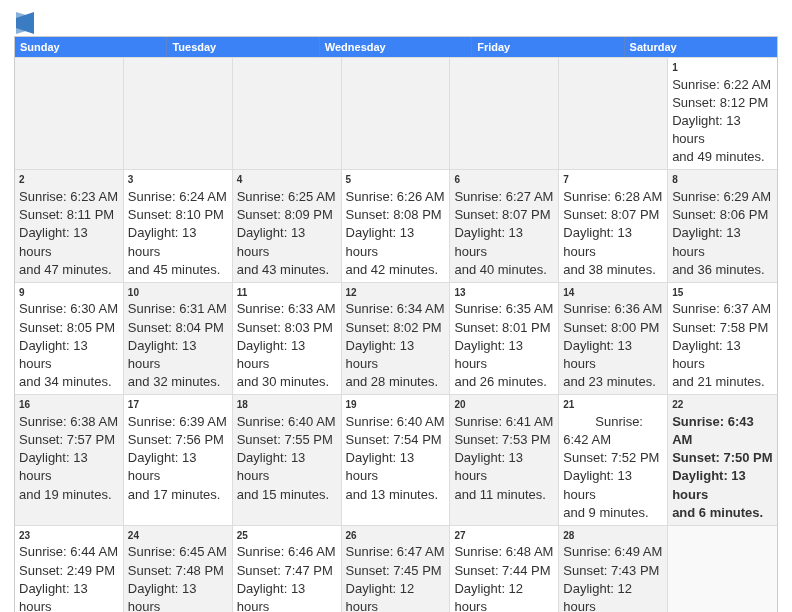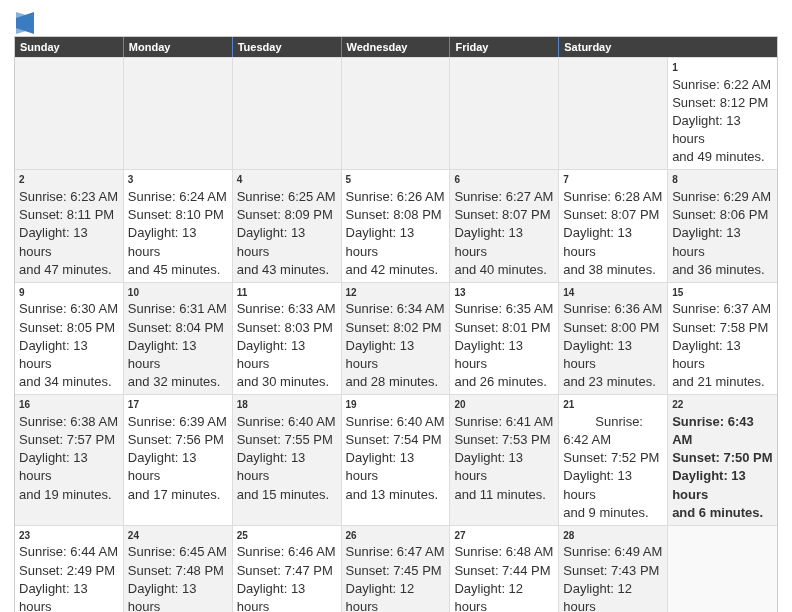--- a/index.html
+++ b/index.html
@@ -62,22 +62,22 @@
       color: #555;
     }
     .calendar {
       flex: 1;
       display: flex;
       flex-direction: column;
       border: 1px solid #ccc;
     }
     .cal-header {
       display: grid;
-      grid-template-columns: repeat(7, 1fr);
-      background: #404040;
+      grid-template-columns: repeat(5, 1fr);
+      background: #3b82f6;
     }
     .cal-header-cell {
       color: #fff;
       font-size: 11px;
       font-weight: bold;
       padding: 4px 5px;
       text-align: left;
       border-right: 1px solid #5a83cf;
     }
     .cal-header-cell:last-child { border-right: none; }
@@ -133,21 +133,20 @@
     </div>
     <div class="title-block">
       <div class="main-title"></div>
       <div class="subtitle"></div>
     </div>
   </div>
 
   <div class="calendar">
     <div class="cal-header">
     <div class="cal-header-cell">Sunday</div>
-        <div class="cal-header-cell">Monday</div>
         <div class="cal-header-cell">Tuesday</div>
         <div class="cal-header-cell">Wednesday</div>
         <div class="cal-header-cell">Friday</div>
         <div class="cal-header-cell">Saturday</div>
       </div>
     <div class="cal-body">
     <div class="cal-week">
           <div class="cal-cell empty shaded"></div>
           <div class="cal-cell empty shaded"></div>
           <div class="cal-cell empty shaded"></div>

